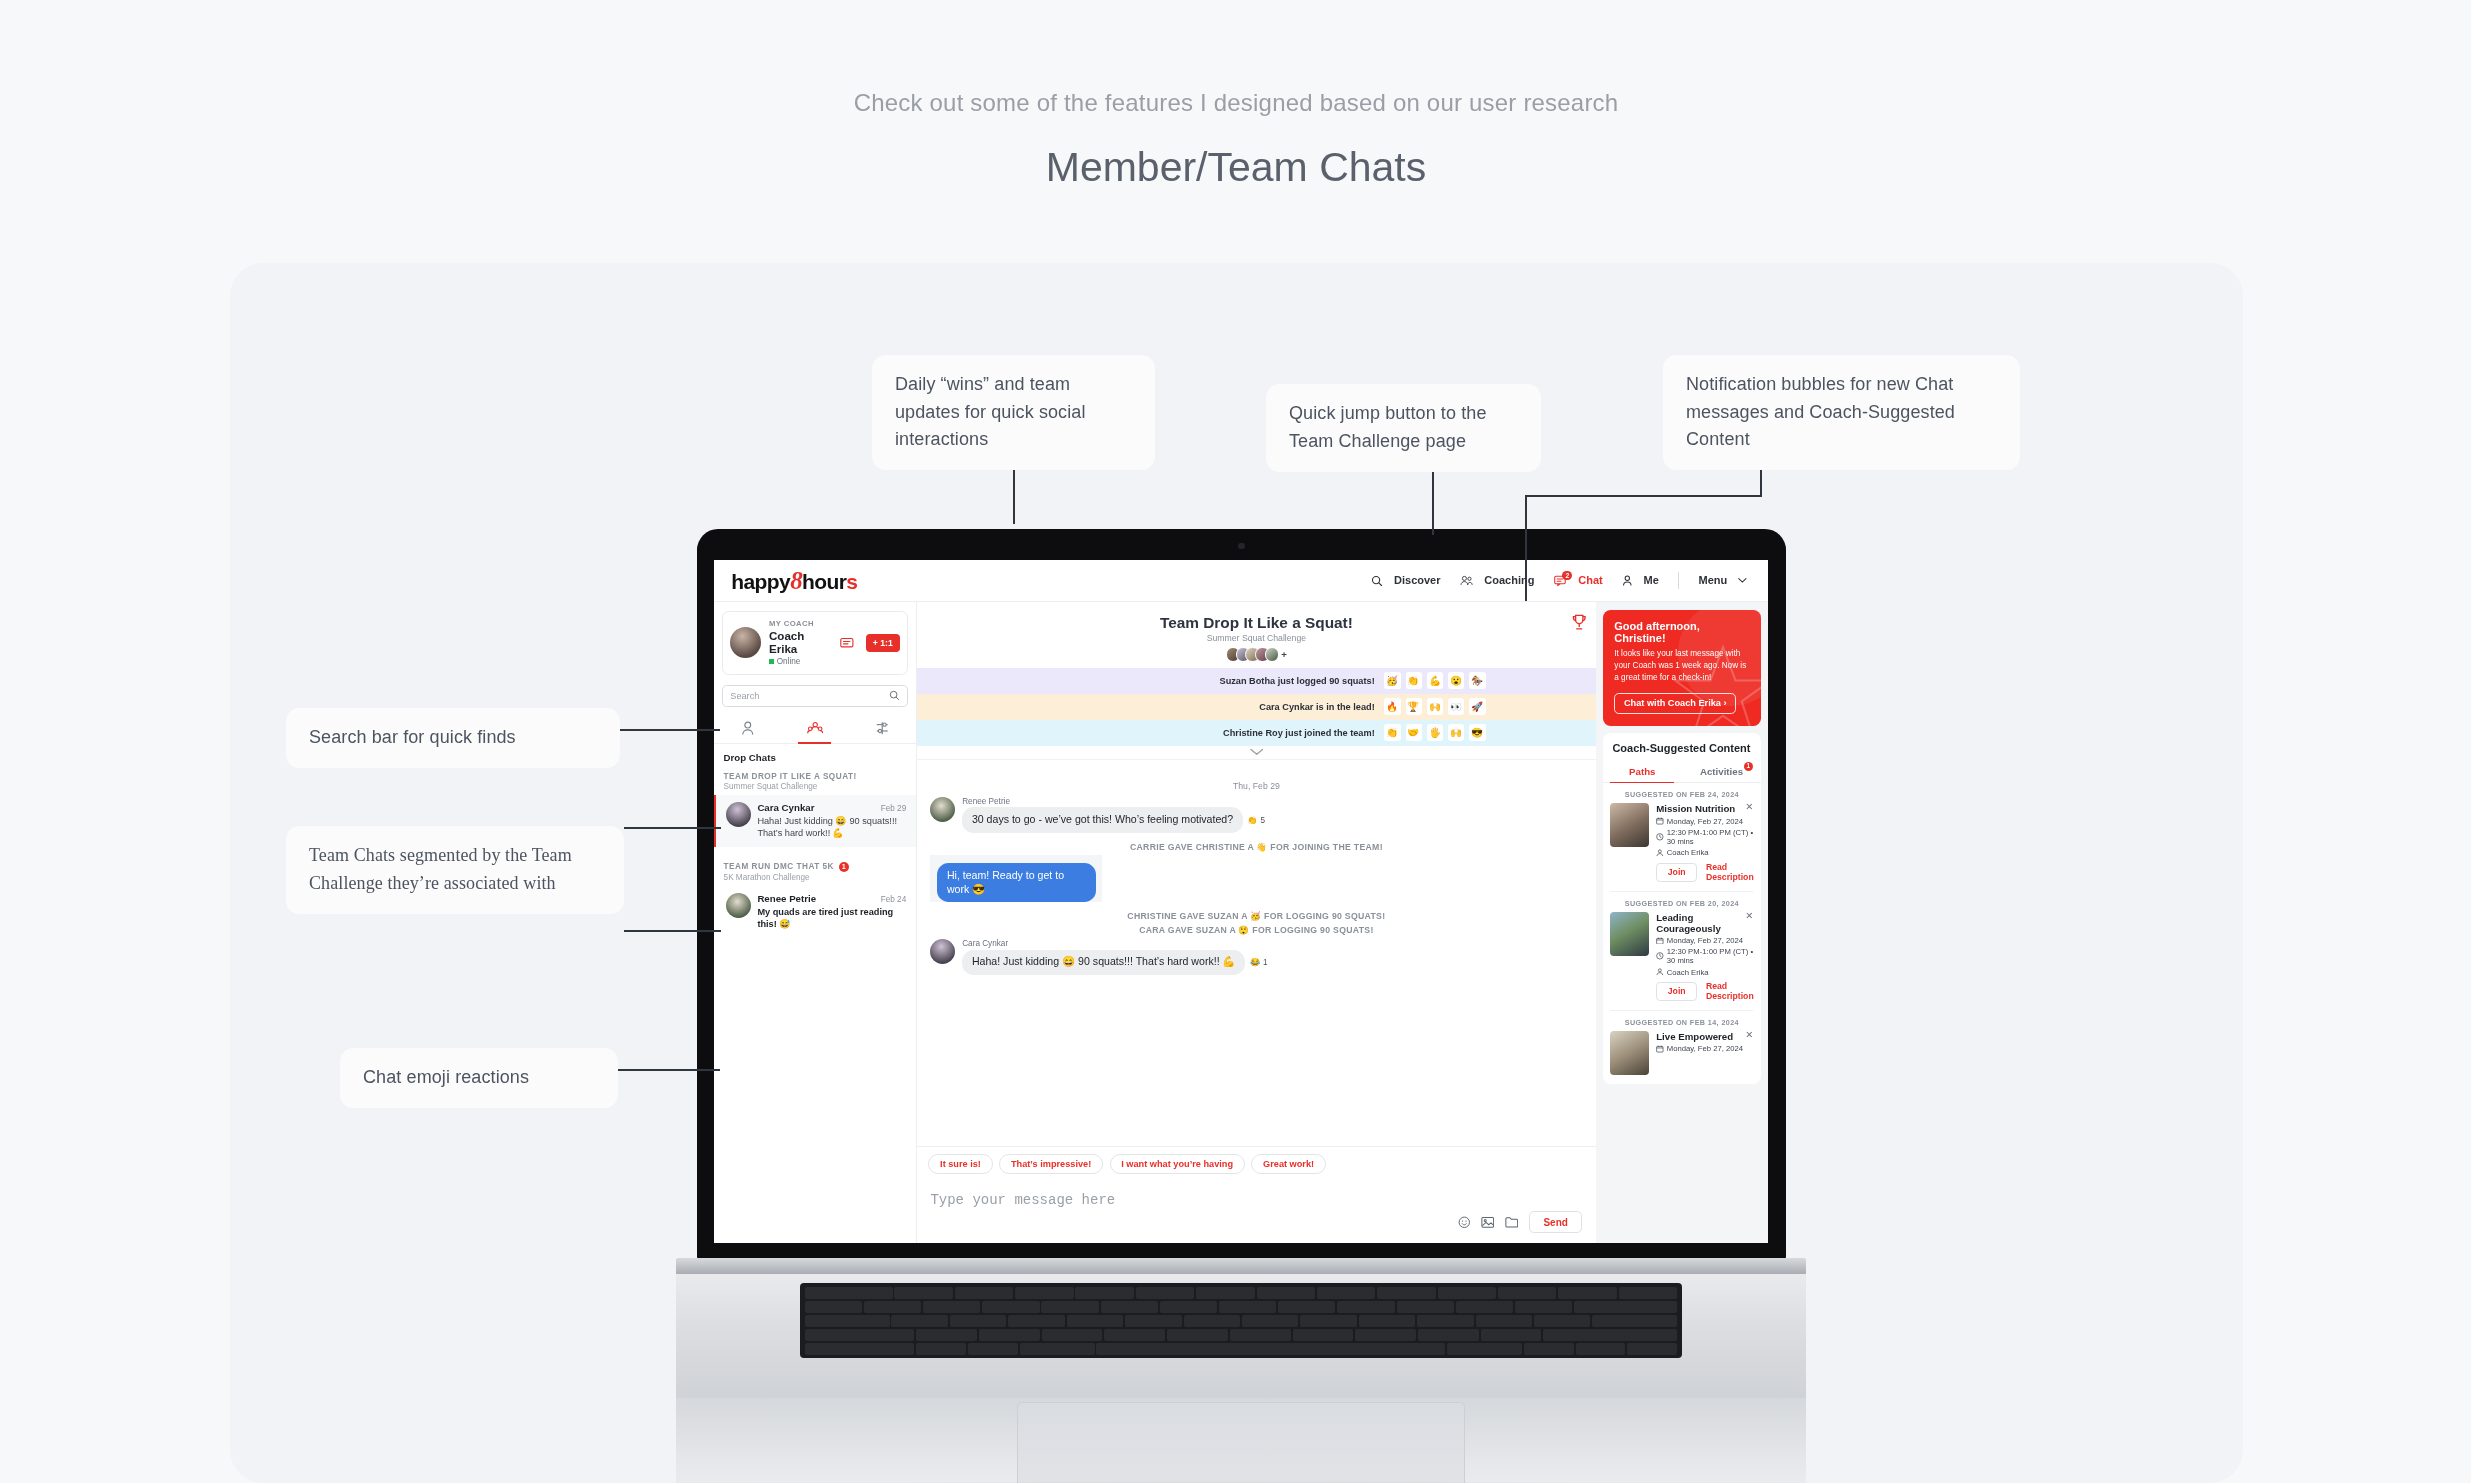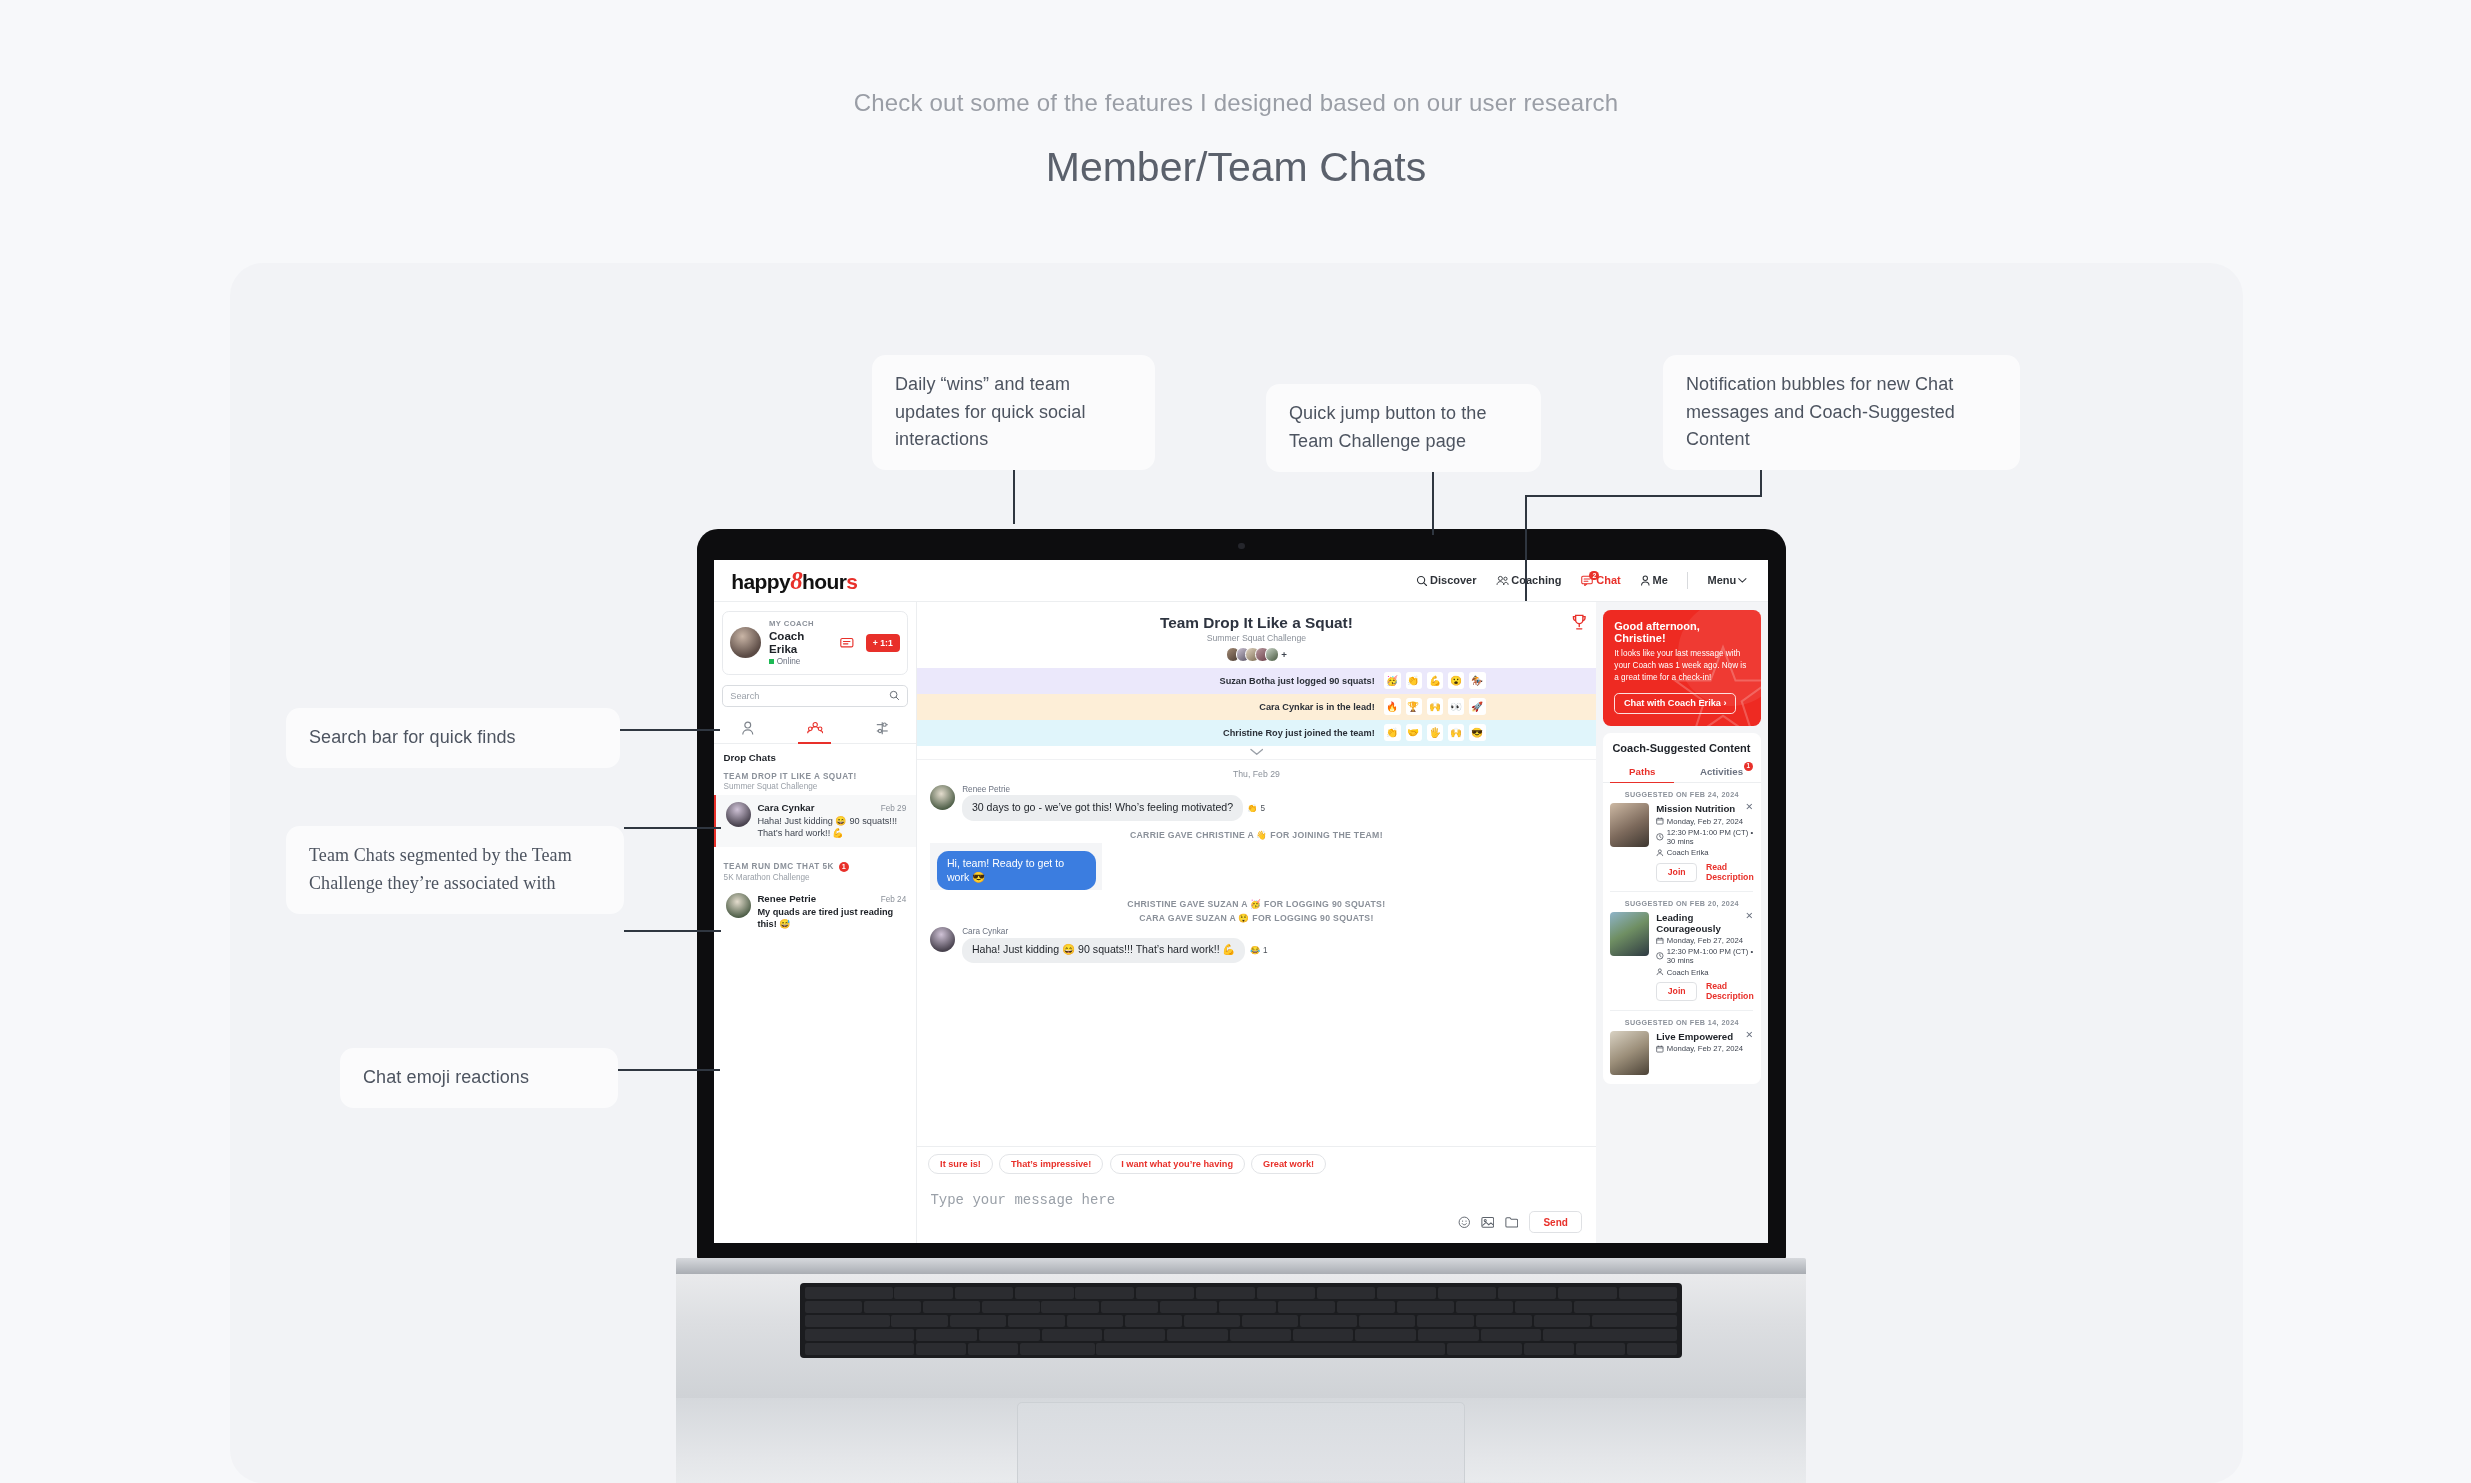--- a/index.html
+++ b/index.html
@@ -125,21 +125,21 @@
     height: 42px; flex: 0 0 42px;
     display: flex; align-items: center;
     border-bottom: 1px solid #eceef0;
     padding: 0 21px 0 17.4px;
     background: #fff;
   }
   .logo { font-size: 21px; font-weight: 700; color: #121212; letter-spacing: -0.6px; }
   .logo .eight { color: #e8302a; font-style: italic; font-weight: 700; font-family: "Liberation Serif", serif; font-size: 25px; }
   .logo .s { color: #e8302a; }
   .nav { margin-left: auto; display: flex; align-items: center; gap: 19.3px; }
-  .nav-item { display: flex; align-items: center; gap: 2px; font-size: 11px; color: #2e3238; font-weight: 600; cursor: pointer; position: relative; }
+  .nav-item { display: flex; align-items: center; gap: 11px; font-size: 11px; color: #2e3238; font-weight: 600; cursor: pointer; position: relative; }
   .nav-item.active { color: #e8302a; }
   .nav-sep { width: 1px; height: 16.4px; background: #d8dadd; }
   .nav-badge {
     position: absolute; left: 8.7px; top: -3.9px;
     min-width: 9.7px; height: 9.7px; padding: 0 1.9px;
     background: #e8302a; color: #fff; border-radius: 5.8px;
     font-size: 6.8px; line-height: 9.7px; text-align: center; font-weight: 700;
   }
 
   .body-row { flex: 1; display: flex; min-height: 0; background: #f4f5f7; }
@@ -222,21 +222,21 @@
   }
   .banner-text { flex: 1; text-align: right; font-size: 9.2px; color: #2b3038; font-weight: 600; }
   .emoji-row { display: flex; gap: 4.8px; width: 198px; }
   .emoji-btn {
     width: 16.4px; height: 16.4px; background: #fff; border-radius: 2.9px;
     display: flex; align-items: center; justify-content: center; font-size: 9.7px; cursor: pointer;
   }
   .chev-more { text-align: center; color: #9aa0a8; font-size: 10.6px; padding: 1.9px 0 3.9px; cursor: pointer; }
 
   .thread { flex: 1; overflow: hidden; padding: 3.9px 13.5px 0; border-top: 1px solid #f0f1f3; }
-  .day-sep { text-align: center; font-size: 8.7px; color: #8a9099; padding: 4.8px 0 5.8px; }
+  .day-sep { text-align: center; font-size: 8.7px; color: #8a9099; padding: 4.8px 0 5.8px; margin-top: 12px; }
   .msg { display: flex; gap: 6.8px; margin-bottom: 4.8px; }
   .msg-col { flex: 1; min-width: 0; }
   .msg-author { font-size: 8.2px; color: #6b7280; margin-bottom: 1.9px; }
   .bubble {
     display: inline-block; background: #eceef0; color: #1d2127;
     padding: 5.8px 9.7px; border-radius: 11.6px; font-size: 10.6px; line-height: 1.3;
   }
   .bubble.mine { background: #3b7de0; color: #fff; }
   .msg.right { justify-content: flex-end; }
   .reaction-pill {

